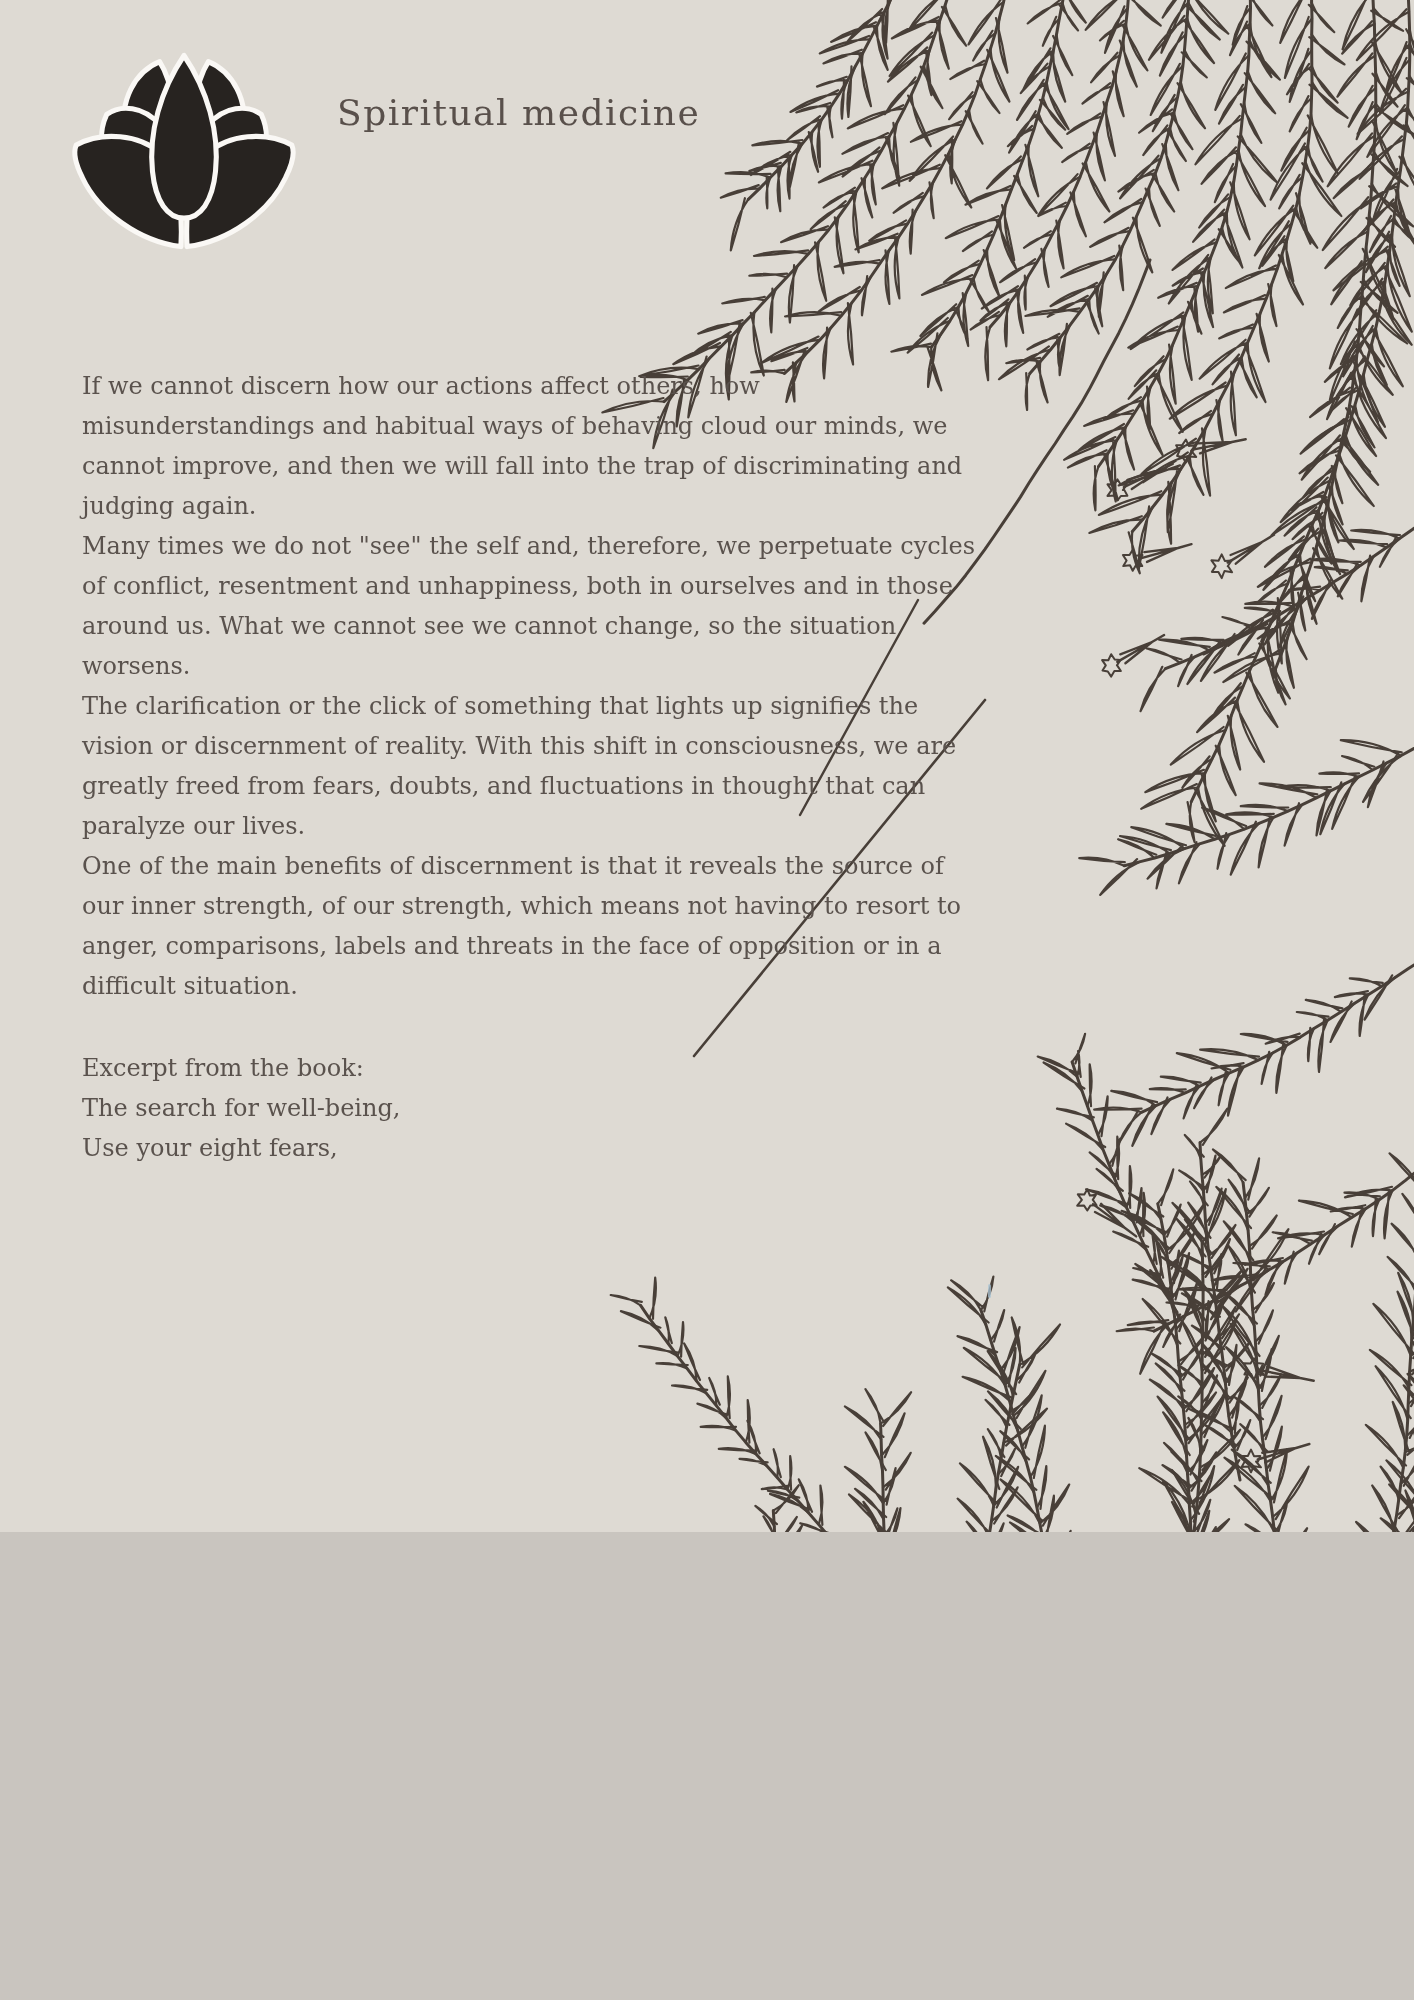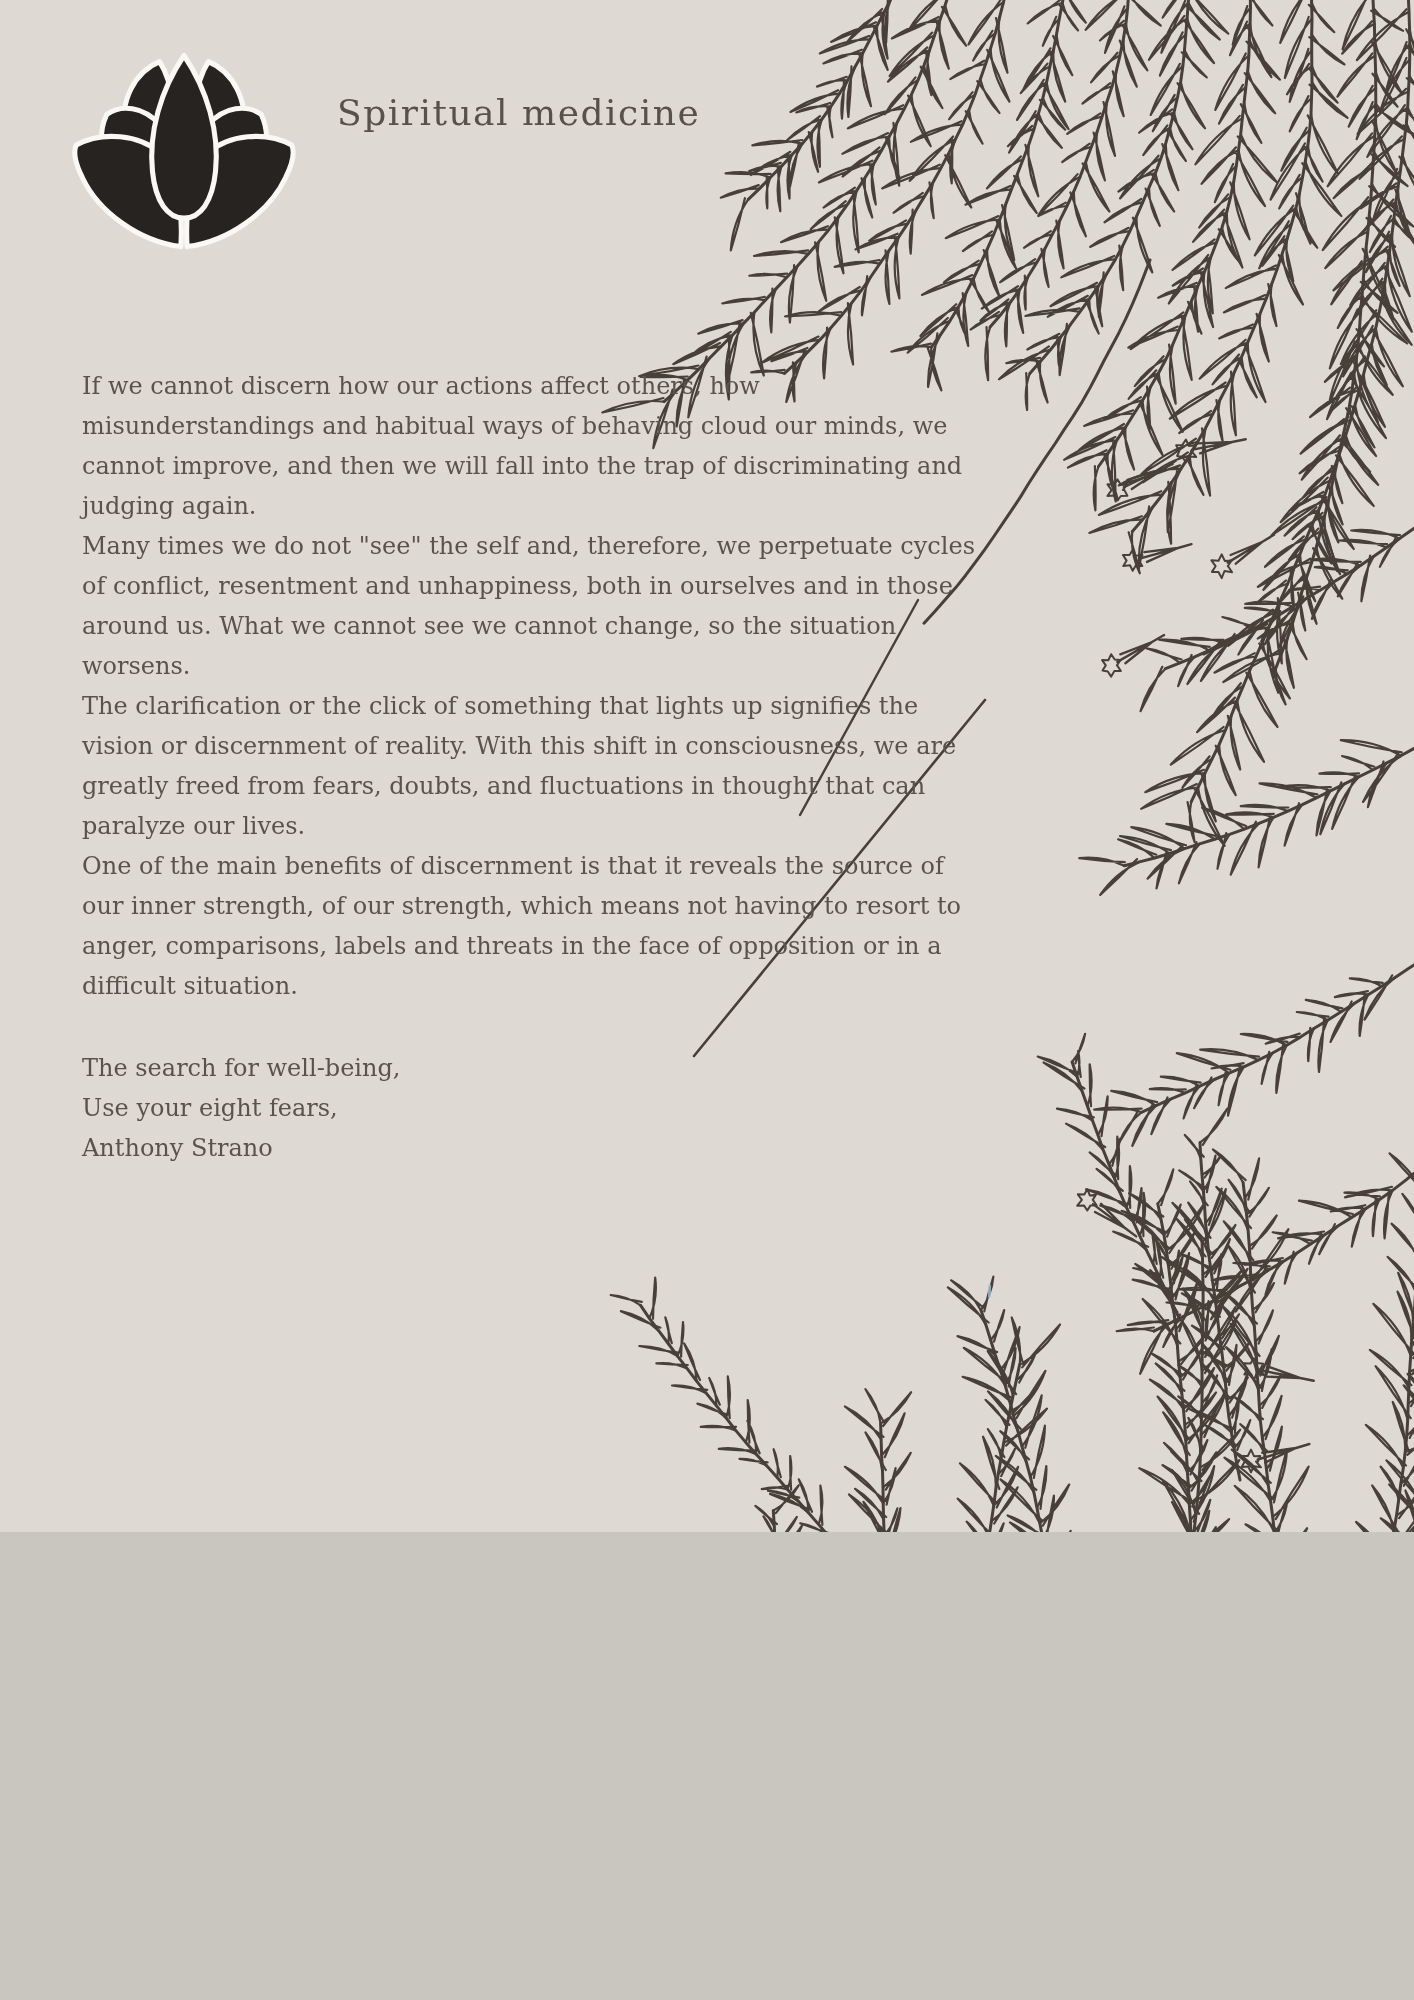--- a/index.html
+++ b/index.html
@@ -134,20 +134,20 @@
 
   <div class="title">Spiritual medicine</div>
 
   <div class="textblock">
     <p>If we cannot discern how our actions affect others, how misunderstandings and habitual ways of behaving cloud our minds, we cannot improve, and then we will fall into the trap of discriminating and judging again.</p>
     <p>Many times we do not "see" the self and, therefore, we perpetuate cycles of conflict, resentment and unhappiness, both in ourselves and in those around us. What we cannot see we cannot change, so the situation worsens.</p>
     <p>The clarification or the click of something that lights up signifies the vision or discernment of reality. With this shift in consciousness, we are greatly freed from fears, doubts, and fluctuations in thought that can paralyze our lives.</p>
     <p>One of the main benefits of discernment is that it reveals the source of our inner strength, of our strength, which means not having to resort to anger, comparisons, labels and threats in the face of opposition or in a difficult situation.</p>
 
     <div class="credits">
+      <div>Excerpt from the book:</div>
       <div>The search for well-being,</div>
       <div>Use your eight fears,</div>
-      <div>Anthony Strano</div>
     </div>
   </div>
 
   <div class="artifact"></div>
 </div>
 
 </body></html>

